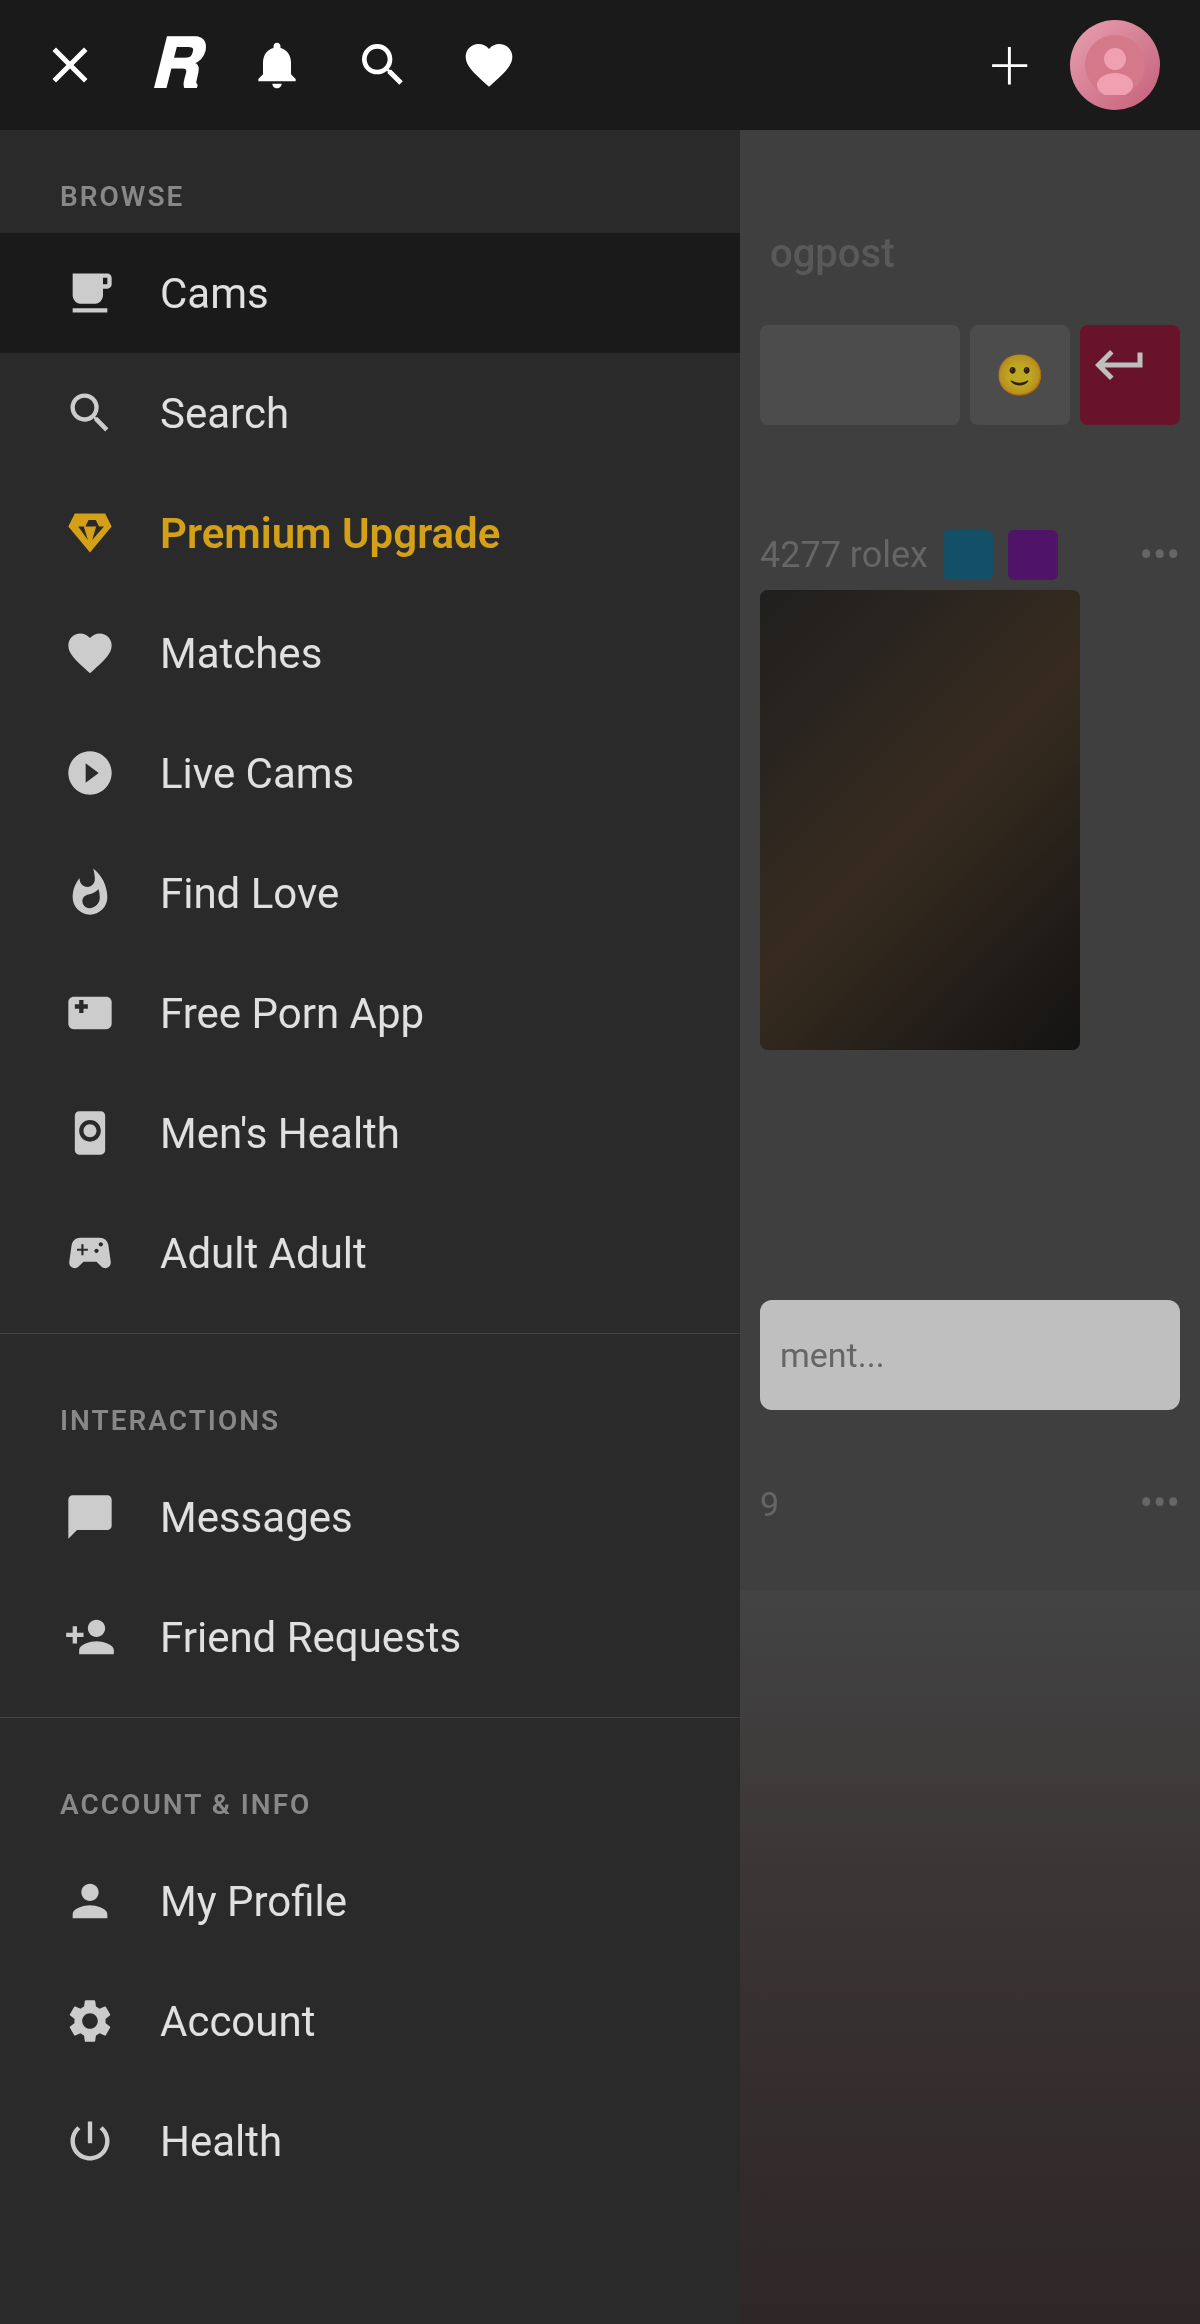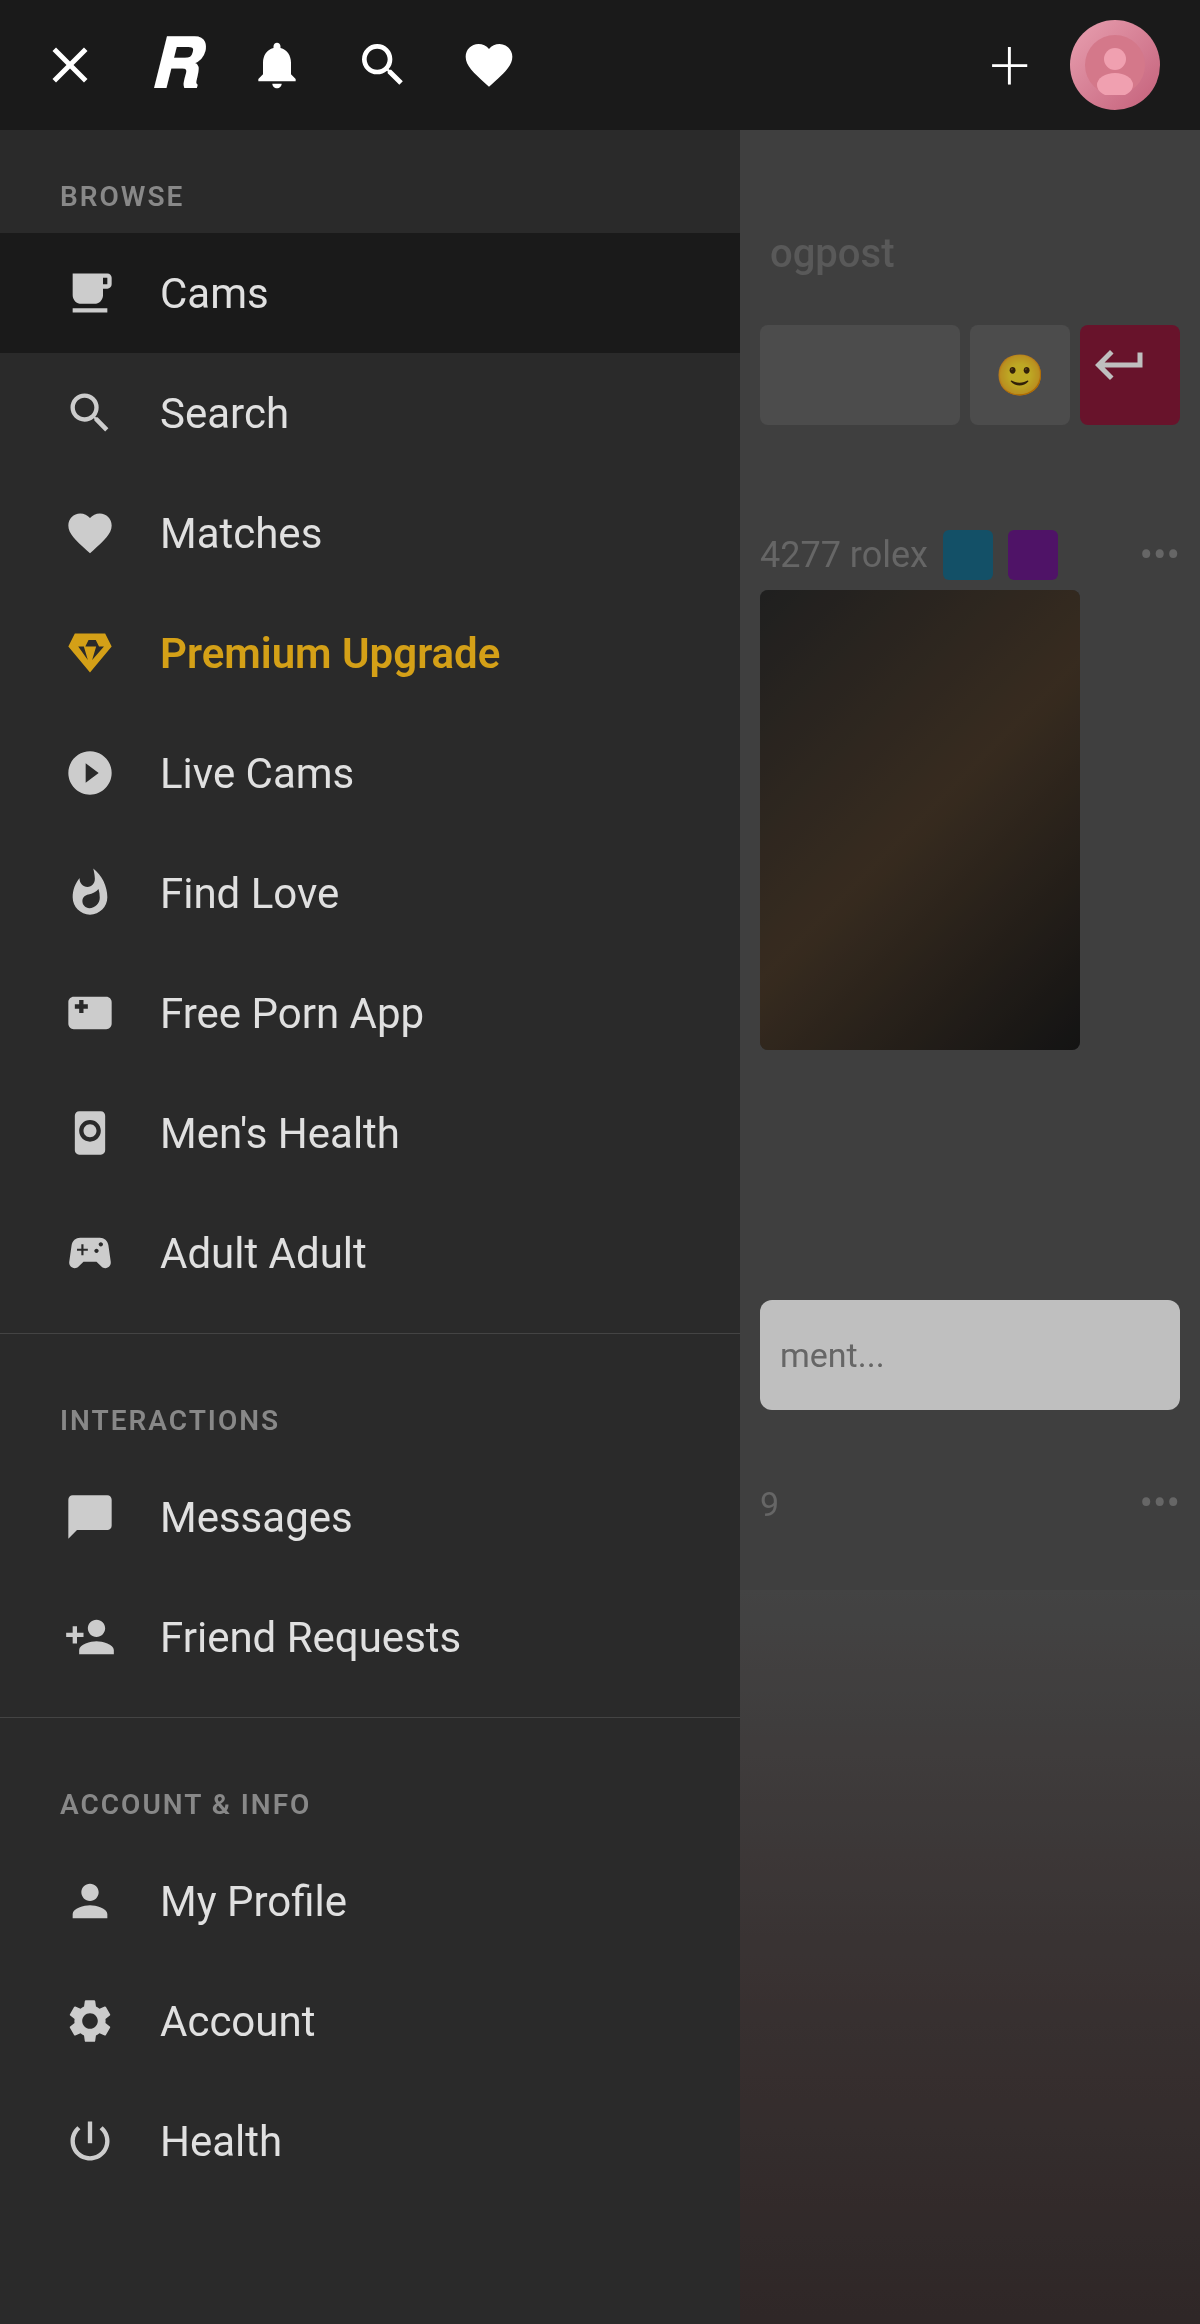--- a/index.html
+++ b/index.html
@@ -380,34 +380,34 @@
       <div class="nav-item-icon">
         <svg viewBox="0 0 24 24" fill="#cccccc" width="52" height="52">
           <path d="M15.5 14h-.79l-.28-.27A6.471 6.471 0 0 0 16 9.5 6.5 6.5 0 1 0 9.5 16c1.61 0 3.09-.59 4.23-1.57l.27.28v.79l5 4.99L20.49 19l-4.99-5zm-6 0C7.01 14 5 11.99 5 9.5S7.01 5 9.5 5 14 7.01 14 9.5 11.99 14 9.5 14z"></path>
         </svg>
       </div>
       <span class="nav-item-label">Search</span>
     </div>
 
     <div class="nav-item">
       <div class="nav-item-icon">
-        <svg viewBox="0 0 24 24" fill="#cccccc" width="52" height="52">
-          <path d="M12 21.35l-1.45-1.32C5.4 15.36 2 12.28 2 8.5 2 5.42 4.42 3 7.5 3c1.74 0 3.41.81 4.5 2.09C13.09 3.81 14.76 3 16.5 3 19.58 3 22 5.42 22 8.5c0 3.78-3.4 6.86-8.55 11.54L12 21.35z"></path>
-        </svg>
-      </div>
-      <span class="nav-item-label">Matches</span>
-    </div>
-
-    <div class="nav-item">
-      <div class="nav-item-icon">
         <svg viewBox="0 0 24 24" fill="#d4a017" width="52" height="52">
           <path d="M19 3H5L2 9l10 12L22 9l-3-6zm-9.17 6l1.5-3h3.34l1.5 3H9.83zm1.17 6.25L6.56 9h2.6l1.84 6.25zM15.84 9h2.6L13.0 15.25 14.84 9z"></path>
         </svg>
       </div>
       <span class="nav-item-label premium">Premium Upgrade</span>
+    </div>
+
+    <div class="nav-item">
+      <div class="nav-item-icon">
+        <svg viewBox="0 0 24 24" fill="#cccccc" width="52" height="52">
+          <path d="M12 21.35l-1.45-1.32C5.4 15.36 2 12.28 2 8.5 2 5.42 4.42 3 7.5 3c1.74 0 3.41.81 4.5 2.09C13.09 3.81 14.76 3 16.5 3 19.58 3 22 5.42 22 8.5c0 3.78-3.4 6.86-8.55 11.54L12 21.35z"></path>
+        </svg>
+      </div>
+      <span class="nav-item-label">Matches</span>
     </div>
 
     <div class="nav-item">
       <div class="nav-item-icon">
         <svg viewBox="0 0 24 24" fill="#cccccc" width="52" height="52">
           <path d="M12 2C6.48 2 2 6.48 2 12s4.48 10 10 10 10-4.48 10-10S17.52 2 12 2zm-2 14.5v-9l6 4.5-6 4.5z"></path>
         </svg>
       </div>
       <span class="nav-item-label">Live Cams</span>
     </div>

